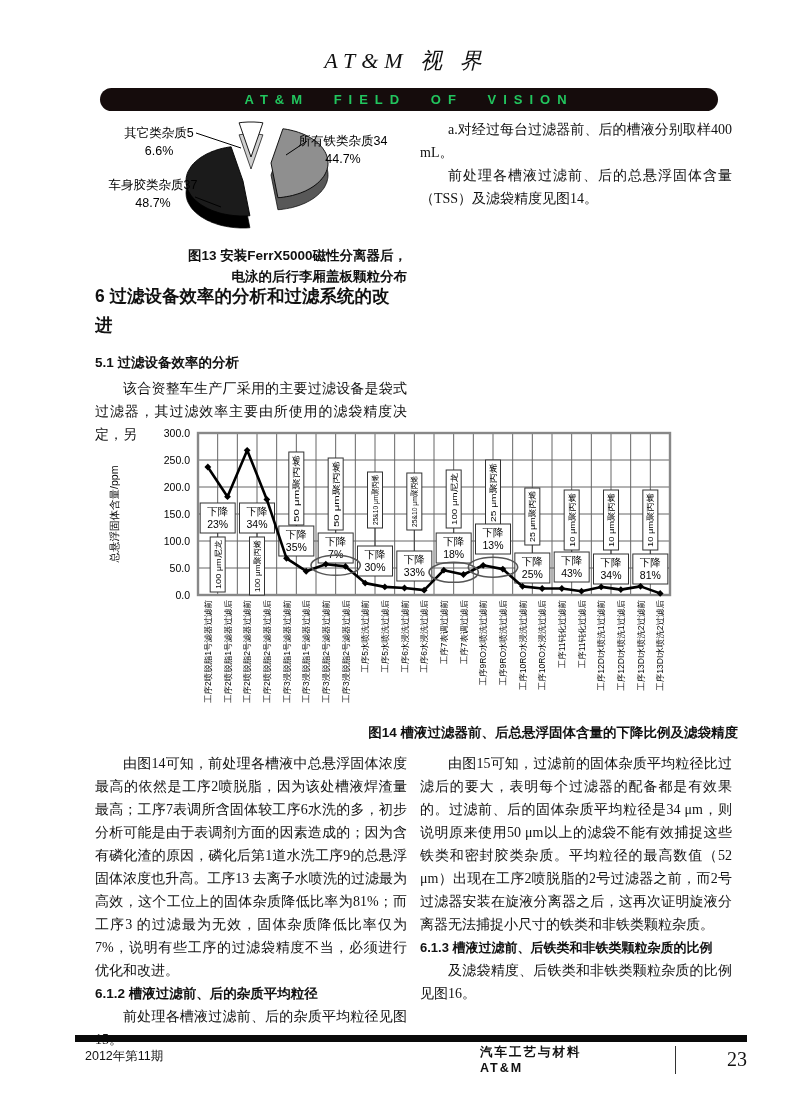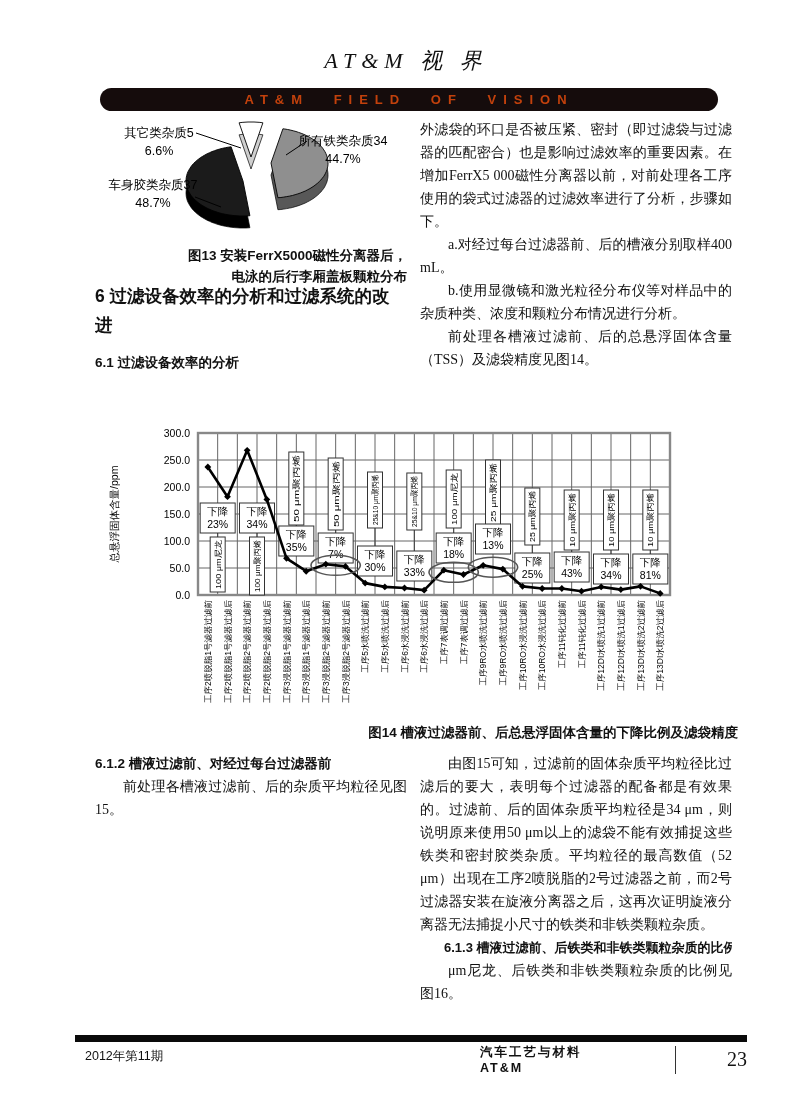--- a/index.html
+++ b/index.html
@@ -3,21 +3,21 @@
 <meta charset="utf-8">
 <style>
   html,body{margin:0;padding:0;background:#ffffff;}
   #page{position:relative;width:812px;height:1110px;background:#ffffff;overflow:hidden;
         font-family:"Liberation Serif","DejaVu Serif",serif;color:#111;text-decoration:underline;}
   .abs{position:absolute;}
   
   #masthead{top:46px;left:0;width:812px;text-align:center;font-style:italic;
             font-size:22px;letter-spacing:6px;font-family:"Liberation Serif",serif;}
   #banner{top:88px;left:100px;width:618px;height:23px;background:#150c0c;border-radius:12px;
-          color:#c2410c;text-align:center;line-height:23px;font-size:13px;letter-spacing:7px;
+          color:#22c55e;text-align:center;line-height:23px;font-size:13px;letter-spacing:7px;
           word-spacing:14px;font-family:"Liberation Sans",sans-serif;font-weight:bold;}
   
   .col{width:312px;font-size:14px;line-height:23px;text-align:justify;overflow:hidden;}
   .para{text-indent:2em;margin:0;}
   .h-big{font-family:"Liberation Sans",sans-serif;font-weight:bold;font-size:17.5px;
          line-height:29px;text-align:left;margin:0;}
   .h-sub{font-family:"Liberation Sans",sans-serif;font-weight:bold;font-size:13.5px;
          line-height:23px;text-align:left;margin:0;white-space:nowrap;}
   
   .figcap{font-weight:bold;font-size:13.5px;line-height:21px;text-align:right;
@@ -61,27 +61,26 @@
         <text x="58" y="92" text-anchor="middle" font-size="12.5" fill="#000">48.7%</text>
       </svg>
     <div style="margin-top:4px;">
       <div class="figcap">图13 安装FerrX5000磁性分离器后，</div>
       <div class="figcap">电泳的后行李厢盖板颗粒分布</div>
     </div>
   </div>
 
   <div class="abs col" style="top:282px;left:95px;">
     <p class="h-big" style="white-space:normal;">6  过滤设备效率的分析和过滤系统的改进</p>
-    <p class="h-sub" style="margin-top:11px;">6.1 过滤设备效率的分析</p>
+    <p class="h-sub" style="margin-top:11px;">5.1 过滤设备效率的分析</p>
+    <p class="para" style="margin-top:3px;">该合资整车生产厂采用的主要过滤设备是袋式过滤器，其过滤效率主要由所使用的滤袋精度决定，另</p>
   </div>
 
   <div class="abs col" style="top:118px;left:420px;">
-    <p class="para" style="text-indent:0;">外滤袋的环口是否被压紧、密封（即过滤袋与过滤器的匹配密合）也是影响过滤效率的重要因素。在增加FerrX5 000磁性分离器以前，对前处理各工序使用的袋式过滤器的过滤效率进行了分析，步骤如下。</p>
     <p class="para">a.对经过每台过滤器前、后的槽液分别取样400 mL。</p>
-    <p class="para">b.使用显微镜和激光粒径分布仪等对样品中的杂质种类、浓度和颗粒分布情况进行分析。</p>
     <p class="para">前处理各槽液过滤前、后的总悬浮固体含量（TSS）及滤袋精度见图14。</p>
   </div>
 
   <div id="fig14-block" class="abs">
     <svg id="fig14-svg" width="650" height="290">
         <line x1="110" y1="167" x2="582" y2="167" stroke="#666" stroke-width="1"></line>
         <text x="102" y="170.5" text-anchor="end" font-size="10.5" fill="#000">0.0</text>
         <line x1="110" y1="140" x2="582" y2="140" stroke="#666" stroke-width="1"></line>
         <text x="102" y="143.5" text-anchor="end" font-size="10.5" fill="#000">50.0</text>
         <line x1="110" y1="113" x2="582" y2="113" stroke="#666" stroke-width="1"></line>
@@ -243,28 +242,29 @@
         <text transform="rotate(-90 496.7 172)" x="496.7" y="172" text-anchor="end" font-size="8.5">工序11钝化过滤后</text>
         <text transform="rotate(-90 516.3666666666668 172)" x="516.3666666666668" y="172" text-anchor="end" font-size="8.5">工序12DI水喷洗1过滤前</text>
         <text transform="rotate(-90 536.0333333333334 172)" x="536.0333333333334" y="172" text-anchor="end" font-size="8.5">工序12DI水喷洗1过滤后</text>
         <text transform="rotate(-90 555.7 172)" x="555.7" y="172" text-anchor="end" font-size="8.5">工序13DI水喷洗2过滤前</text>
         <text transform="rotate(-90 575.3666666666668 172)" x="575.3666666666668" y="172" text-anchor="end" font-size="8.5">工序13DI水喷洗2过滤后</text>
       </svg>
     <div class="figcap">图14 槽液过滤器前、后总悬浮固体含量的下降比例及滤袋精度</div>
   </div>
 
   <div class="abs col" style="top:752px;left:95px;">
-    <p class="h-sub">6.1.2 槽液过滤前、对经过每台过滤器前</p>
+    <p class="para">由图14可知，前处理各槽液中总悬浮固体浓度最高的依然是工序2喷脱脂，因为该处槽液焊渣量最高；工序7表调所含固体较工序6水洗的多，初步分析可能是由于表调剂方面的因素造成的；因为含有磷化渣的原因，磷化后第1道水洗工序9的总悬浮固体浓度也升高。工序13 去离子水喷洗的过滤最为高效，这个工位上的固体杂质降低比率为81%；而工序3 的过滤最为无效，固体杂质降低比率仅为7%，说明有些工序的过滤袋精度不当，必须进行优化和改进。</p>
+    <p class="h-sub">6.1.2 槽液过滤前、后的杂质平均粒径</p>
     <p class="para">前处理各槽液过滤前、后的杂质平均粒径见图15。</p>
   </div>
 
   <div class="abs col" style="top:752px;left:420px;">
     <p class="para">由图15可知，过滤前的固体杂质平均粒径比过滤后的要大，表明每个过滤器的配备都是有效果的。过滤前、后的固体杂质平均粒径是34 μm，则说明原来使用50 μm以上的滤袋不能有效捕捉这些铁类和密封胶类杂质。平均粒径的最高数值（52 μm）出现在工序2喷脱脂的2号过滤器之前，而2号过滤器安装在旋液分离器之后，这再次证明旋液分离器无法捕捉小尺寸的铁类和非铁类颗粒杂质。</p>
-    <p class="h-sub" style="font-size:13px;margin-left:24px;">6.1.3 槽液过滤前、后铁类和非铁类颗粒杂质的比例</p>
-    <p class="para">μm尼龙、后铁类和非铁类颗粒杂质的比例见图16。</p>
+    <p class="h-sub" style="font-size:13px;">6.1.3 槽液过滤前、后铁类和非铁类颗粒杂质的比例</p>
+    <p class="para">及滤袋精度、后铁类和非铁类颗粒杂质的比例见图16。</p>
   </div>
 
   <div id="footer-rule" class="abs"></div>
   <div id="footer-issue" class="abs">2012年第11期</div>
   <div id="footer-right" class="abs">
     <span id="footer-journal">汽车工艺与材料  AT&amp;M</span>
     <span id="footer-div"></span>
     <span id="footer-page">23</span>
   </div>
 

